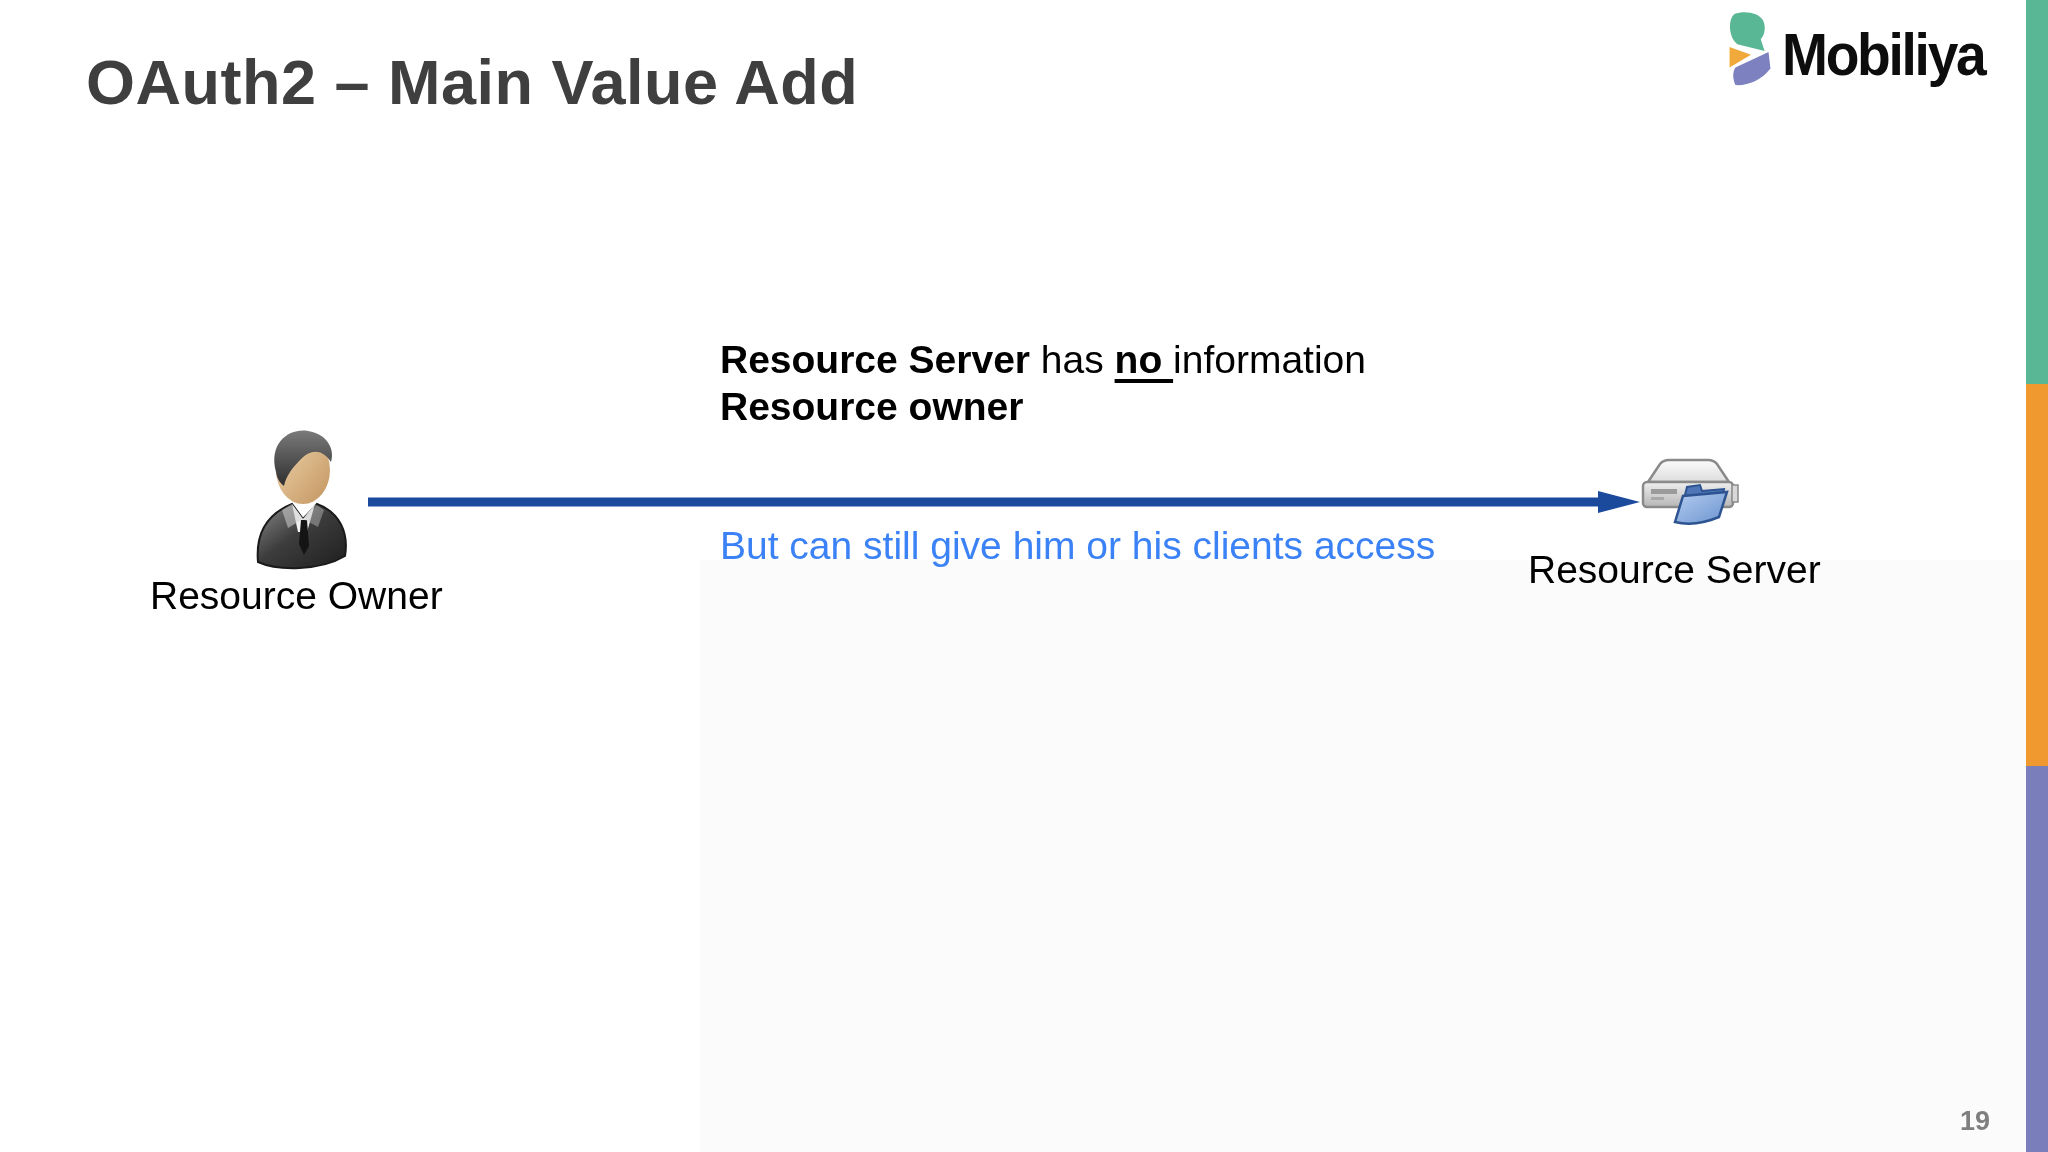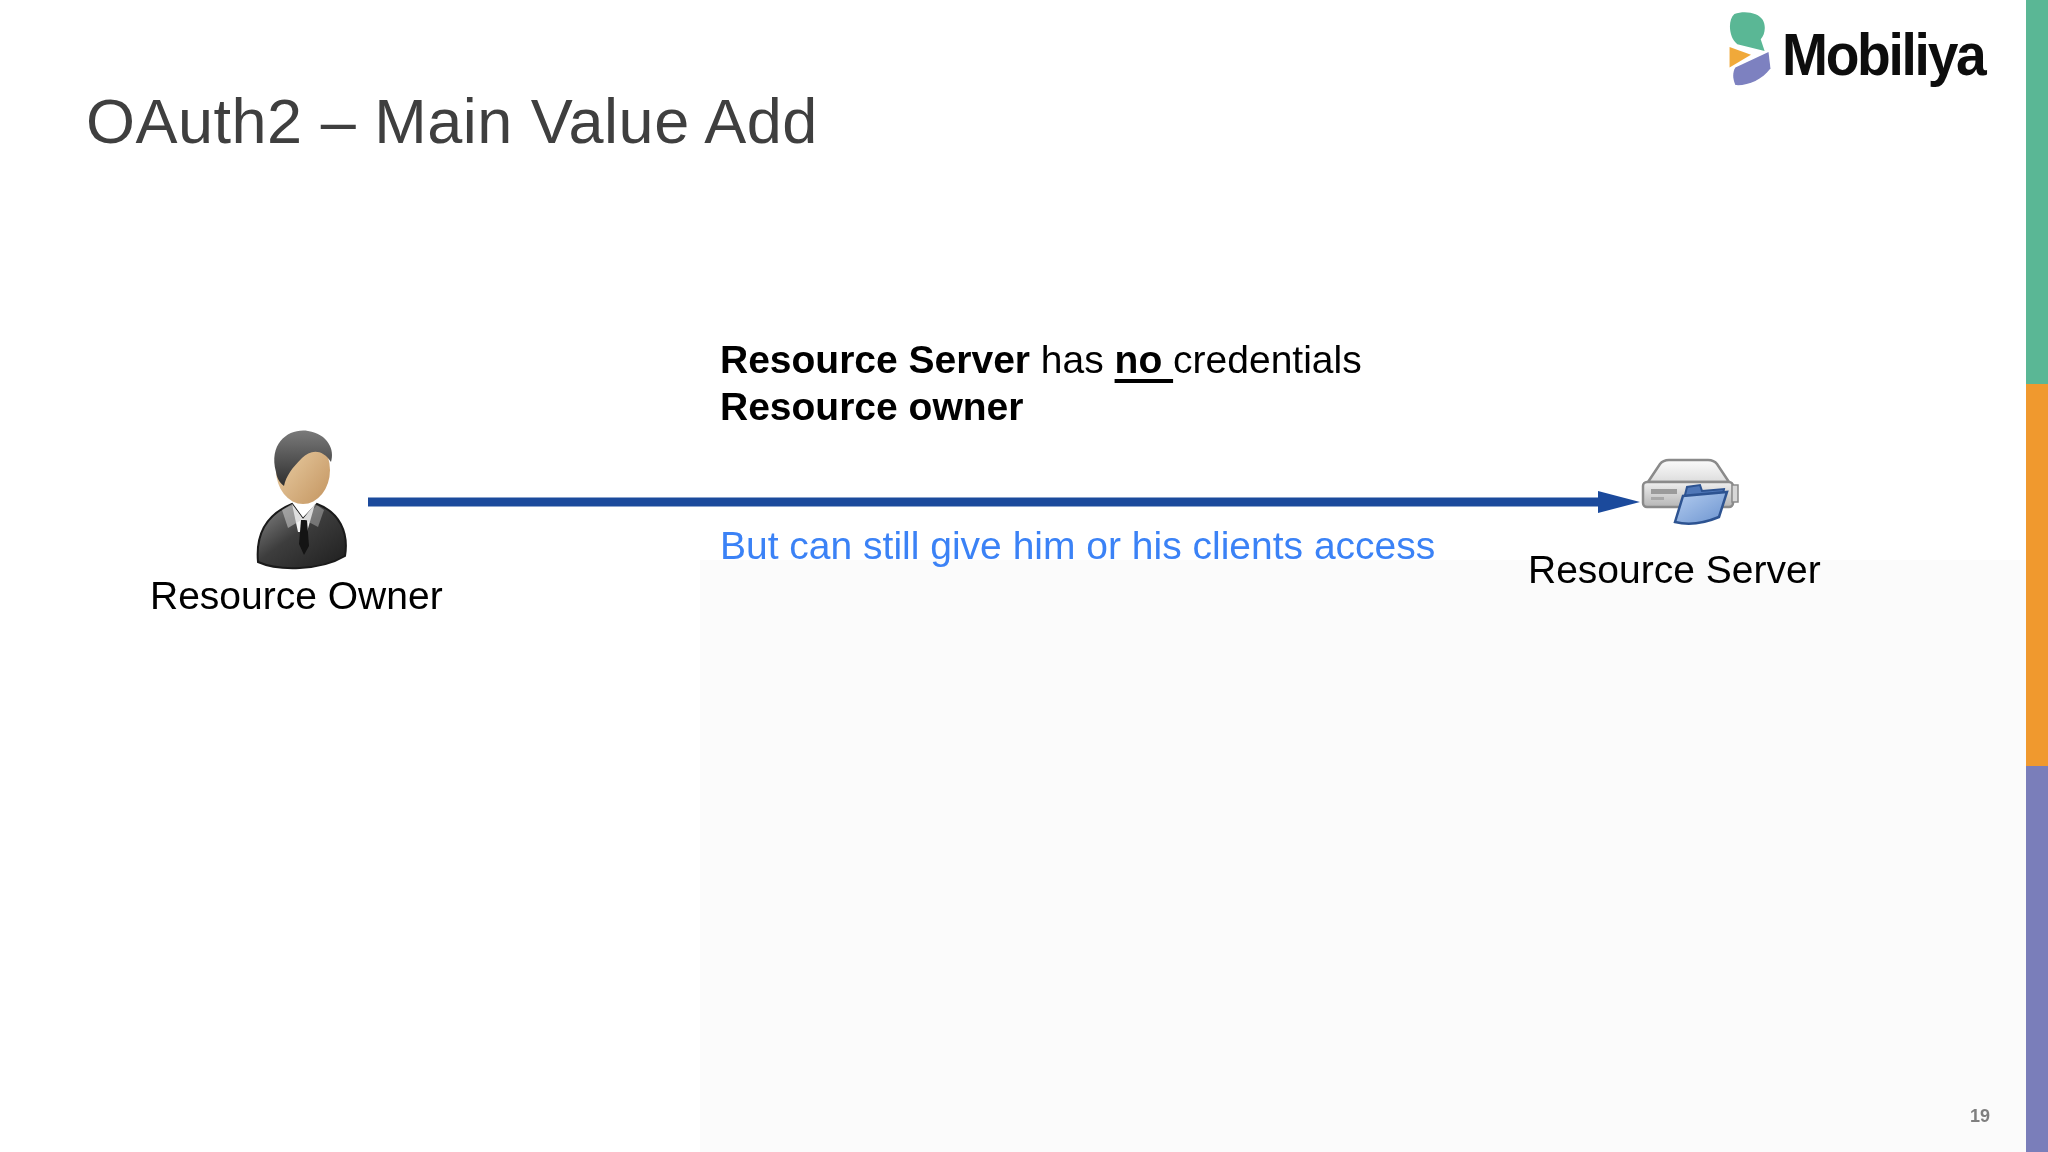--- a/index.html
+++ b/index.html
@@ -9,25 +9,24 @@
     font-family: "Liberation Sans", sans-serif;
     position: relative;
     overflow: hidden;
   }
   .abs { position: absolute; }
 
   
   .slide-title {
     left: 86px; top: 46px;
     font-size: 63px;
-    font-weight: 400;
+    font-weight: 700;
     color: #3f3f3f;
     letter-spacing: 0.5px;
     white-space: nowrap;
-    margin-top: 39px;
   }
 
   
   .logo-mark { left: 1727px; top: 12px; width: 46px; height: 76px; }
   .logo-wordmark {
     left: 1782px; top: 20px;
     font-size: 60px;
     font-weight: bold;
     color: #0d0d0d;
     letter-spacing: -2.5px;
@@ -75,21 +74,21 @@
     white-space: pre;
     margin-top: 22px;
   }
   .note-line4 {
     left: 720px; top: 524px;
     font-size: 39px; color: #3b82f6; white-space: nowrap;
   }
 
   .page-number {
     right: 58px; top: 1106px;
-    font-size: 18px;
+    font-size: 27px;
     font-weight: bold;
     color: #7f7f7f;
   }
 </style>
 </head>
 <body>
 
 <div class="abs bg-shade"></div>
 
 <div class="abs slide-title">OAuth2 – Main Value Add</div>
@@ -132,21 +131,21 @@
   <path d="M67,80 L55,95 L70,103 L76,86 Z" fill="#bdbdbd" opacity="0.45"></path>
 </svg>
 
 <svg class="abs arrow-svg" viewBox="0 0 1280 28">
   <line x1="4" y1="14" x2="1238" y2="14" stroke-width="9" stroke="#1b4a9c"></line>
   <polygon points="1234,3 1276,14 1234,25" fill="#1b4a9c"></polygon>
 </svg>
 
 <div class="abs note-block">
   <div>
-    <b>Resource Server</b><span> has </span><span class="u-seg">no </span><span>credentials</span>
+    <b>Resource Server</b><span> has </span><span class="u-seg">no </span><span>information</span>
   </div>
   <div>
     <b>Resource owner</b>
   </div>
 </div>
 <div class="abs note-line4">But can still give him or his clients access</div>
 
 <svg class="abs server-icon" viewBox="0 0 110 94">
   <defs>
     <linearGradient id="drvGrad" x1="0" y1="0" x2="0" y2="1">

